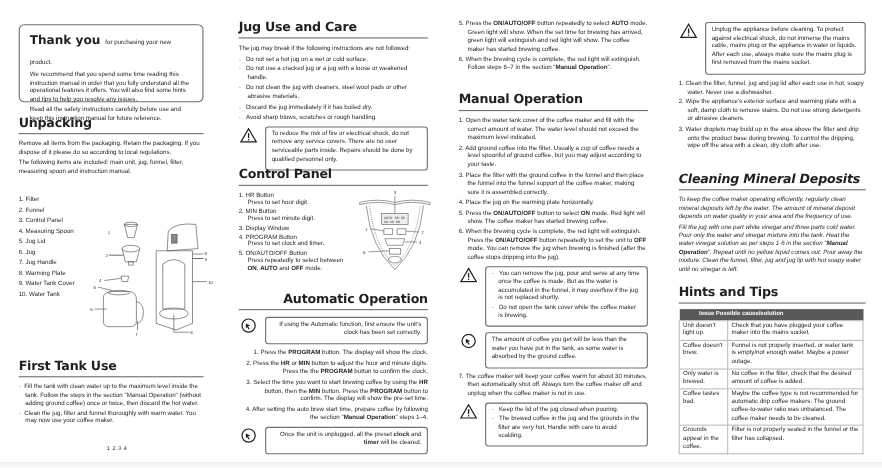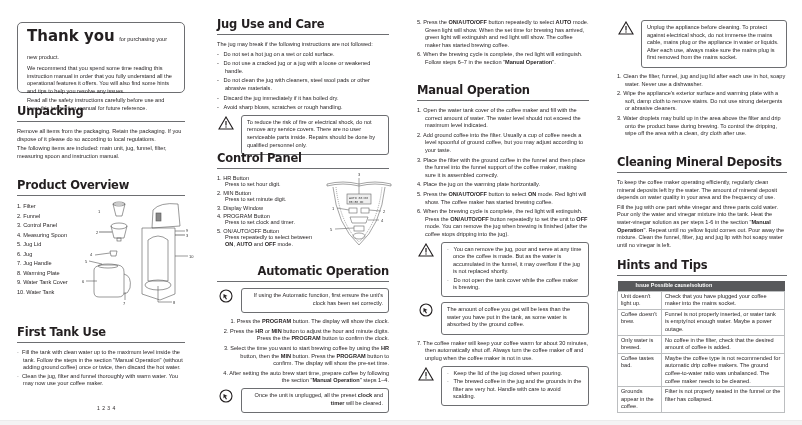--- a/index.html
+++ b/index.html
@@ -8,21 +8,21 @@
   .page { position: absolute; top: 0; left: 0; width: 802px; height: 420px; background: #fff; }
   .bottom-strip { position: absolute; left: 0; top: 420px; width: 802px; height: 5px; background: #f4f4f4; border-top: 1px solid #ececec; }
   .col { position: absolute; top: 0; }
   .c1 { left: 17px; width: 168px; }
   .c2 { left: 217px; width: 172px; }
   .c3 { left: 417px; width: 172px; }
   .c4 { left: 617px; width: 170px; }
   p, li, td, th { font-size: 5.6px; line-height: 7.6px; }
   .h2 { font-family: "DejaVu Sans", sans-serif; font-weight: bold; font-size: 11.5px; line-height: 14px; border-bottom: 1px solid #6d6e71; padding-bottom: 3px; margin-bottom: 6px; color: #231f20; letter-spacing: -0.2px; }
   .thank-box { position: absolute; top: 22px; left: 17px; width: 168px; height: 71px; border: 1px solid #6d6e71; border-radius: 5px; padding: 4px 9px; }
-  .thank-title { font-family: "DejaVu Sans", sans-serif; font-weight: bold; font-size: 15px; line-height: 13px; }
+  .thank-title { font-family: "DejaVu Sans", sans-serif; font-weight: bold; font-size: 11px; line-height: 13px; }
   .thank-sub { font-size: 5.6px; }
   .box { border: 1px solid #6d6e71; border-radius: 3px; padding: 3px 5px; }
   .notice { display: flex; align-items: flex-start; gap: 6px; margin: 3px 0 5px; }
   .notice .ico { flex: 0 0 18px; height: 16px; display: flex; align-items: center; justify-content: center; }
   .notice .box { flex: 1; }
   ol, ul { list-style: none; }
   .num li { padding-left: 8px; text-indent: -8px; margin-bottom: 2px; }
   .dash li { padding-left: 8px; text-indent: -8px; margin-bottom: 2px; }
   .bul li { padding-left: 6px; text-indent: -6px; margin-bottom: 1px; }
   p { margin-bottom: 2px; }
@@ -50,21 +50,20 @@
     <p>Read all the safety instructions carefully before use and keep this instruction manual for future reference.</p>
   </div>
 
   <div class="col c1" style="top:104px;">
     <div class="h2">Unpacking</div>
     <p>Remove all items from the packaging. Retain the packaging. If you dispose of it please do so according to local regulations.</p>
     <p>The following items are included: main unit, jug, funnel, filter, measuring spoon and instruction manual.</p>
   </div>
 
   <div class="col c1" style="top:178px;">
-    <div class="h2">Product Overview</div>
     <ol class="po-list">
       <li>1.  Filter</li>
       <li>2.  Funnel</li>
       <li>3.  Control Panel</li>
       <li>4.  Measuring Spoon</li>
       <li>5.  Jug Lid</li>
       <li>6.  Jug</li>
       <li>7.  Jug Handle</li>
       <li>8.  Warming Plate</li>
       <li>9.  Water Tank Cover</li>
@@ -295,21 +294,21 @@
           <p>Unplug the appliance before cleaning. To protect against electrical shock, do not immerse the mains cable, mains plug or the appliance in water or liquids. After each use, always make sure the mains plug is first removed from the mains socket.</p>
         </div>
     </div>
     <ol class="num">
       <li>1.  Clean the filter, funnel, jug and jug lid after each use in hot, soapy water. Never use a dishwasher.</li>
       <li>2.  Wipe the appliance's exterior surface and warming plate with a soft, damp cloth to remove stains. Do not use strong detergents or abrasive cleaners.</li>
       <li>3.  Water droplets may build up in the area above the filter and drip onto the product base during brewing. To control the dripping, wipe off the area with a clean, dry cloth after use.</li>
     </ol>
   </div>
 
-  <div class="col c4" style="top:155px;">
+  <div class="col c4" style="top:155px;font-style:italic;">
     <div class="h2">Cleaning Mineral Deposits</div>
     <p>To keep the coffee maker operating efficiently, regularly clean mineral deposits left by the water. The amount of mineral deposit depends on water quality in your area and the frequency of use.</p>
     <p><span>Fill the jug with one part white vinegar and three parts cold water. Pour only the water and vinegar mixture into the tank. Heat the water-vinegar solution as per steps 1-6 in the section "</span><b>Manual Operation</b><span>".  Repeat until no yellow liquid comes out. Pour away the mixture. Clean the funnel, filter, jug and jug lip with hot soapy water until no vinegar is left.</span></p>
   </div>
 
   <div class="col c4" style="top:248px;">
     <div class="h2" style="margin-bottom:5px;margin-top:10px;">Hints and Tips</div>
     <table>
       <thead>
         <tr>

